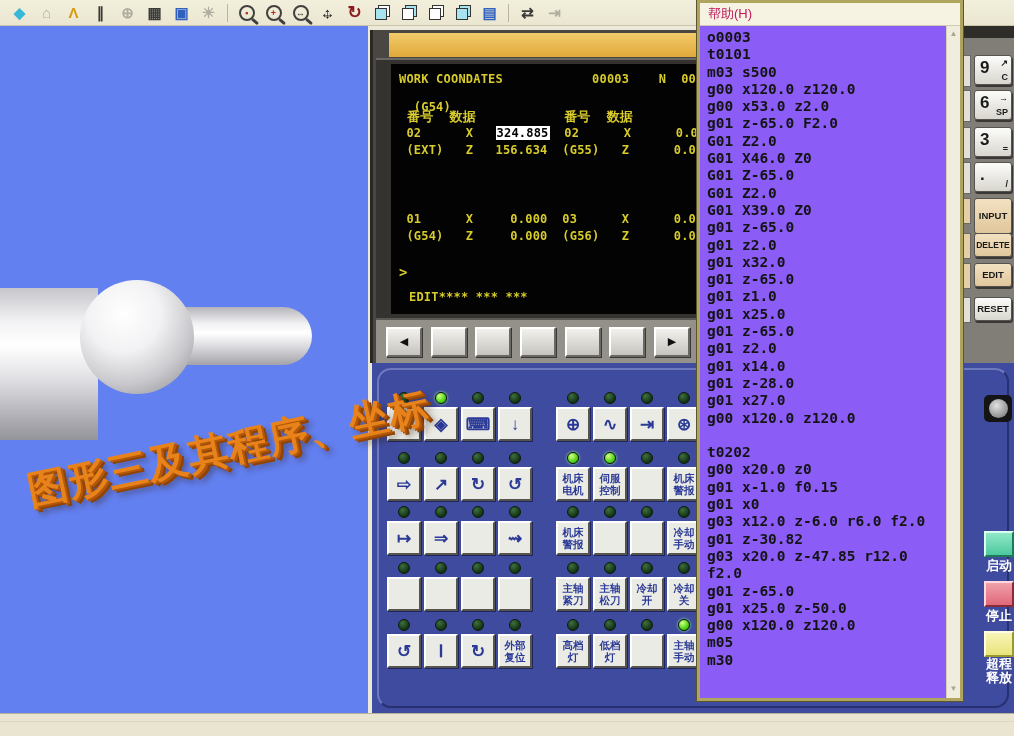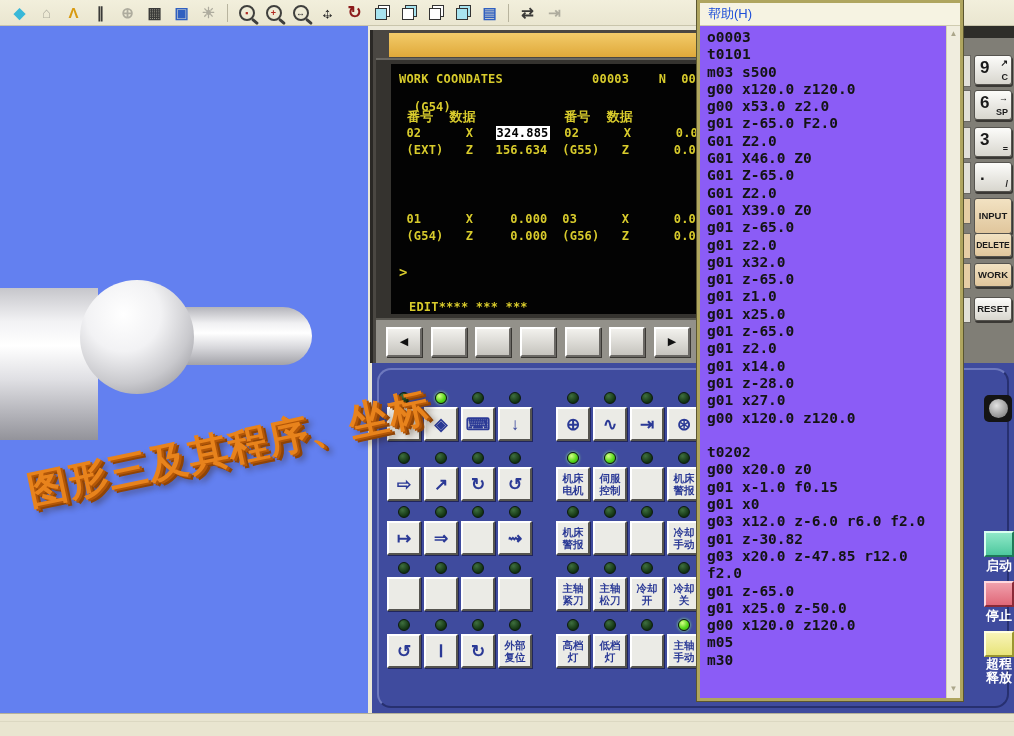--- a/index.html
+++ b/index.html
@@ -107,21 +107,21 @@
   .mc-ot{top:268px;background:linear-gradient(#F8F4B8,#E8E47A);
     border-color:#FFFFE0 #9A9630 #9A9630 #FFFFE0}
   .mclabel{position:absolute;left:602px;width:50px;text-align:center;color:#fff;
     font-size:13px;font-weight:bold;white-space:pre-line;line-height:14px}
 
   
   #progwin{position:absolute;left:697px;top:0;width:266px;height:701px;z-index:20;
     background:#fff;border:3px solid #AFA55F;outline:1px solid #5a5530;box-sizing:border-box}
   #menubar{height:22px;background:#F6F3E2;border-bottom:1px solid #CFCBB0;
     display:flex;align-items:center}
-  #menubar span{padding-left:8px;font-size:13px;color:#1d4ed8;cursor:pointer}
+  #menubar span{padding-left:8px;font-size:13px;color:#be185d;cursor:pointer}
   #codearea{position:absolute;left:0;top:23px;right:13px;bottom:0;overflow:hidden;background:#8b5cf6}
   #codearea pre{margin:0;padding:3px 0 0 7px;
     font-family:"DejaVu Sans Mono",monospace;font-weight:bold;font-size:14.5px;
     line-height:17.3px;color:#141414}
   #vscroll{position:absolute;top:23px;right:0;bottom:0;width:13px;background:#F0EDDE;
     border-left:1px solid #D6D2B8}
   #vscroll .up,#vscroll .dn{position:absolute;left:0;width:13px;text-align:center;
     font-size:8px;color:#ABA68A;cursor:pointer}
   #vscroll .up{top:3px}#vscroll .dn{bottom:5px}
 
@@ -232,21 +232,21 @@
   <div id="bezel">
     <div id="screen">
       <div class="sline" style="top:8px">WORK COONDATES            00003    N  0003</div>
       <div class="sline" style="top:36px">  (G54)</div>
       <div class="sline" style="top:44px;font-size:13px"> 番号  数据           番号  数据</div>
       <div class="sline" style="top:62px"><span> 02      X   </span><span class="hl">324.885</span><span>  02      X      0.000</span></div>
       <div class="sline" style="top:79px"> (EXT)   Z   156.634  (G55)   Z      0.000</div>
       <div class="sline" style="top:148px"> 01      X     0.000  03      X      0.000</div>
       <div class="sline" style="top:165px"> (G54)   Z     0.000  (G56)   Z      0.000</div>
       <div class="sline" style="top:200px;font-size:14px">&gt;</div>
-      <div class="sline" style="top:236px;left:18px">EDIT**** *** ***</div>
+      <div class="sline" style="top:226px;left:18px">EDIT**** *** ***</div>
     </div>
   </div>
   <div id="softkeys">
     <button class="skey">◀</button>
     <button class="skey"></button>
     <button class="skey"></button>
     <button class="skey"></button>
     <button class="skey"></button>
     <button class="skey"></button>
     <button class="skey">▶</button>
@@ -546,21 +546,21 @@
     <span class="main">.</span>
     <span class="sub">/</span>
   </button>
   <button class="mkey tan" style="top:172px;height:36px">
       <span class="lab">INPUT</span>
     </button>
   <button class="mkey tan" style="top:207px;height:24px">
       <span class="lab" style="font-size:8.5px">DELETE</span>
     </button>
   <button class="mkey tan" style="top:237px;height:24px">
-      <span class="lab">WORK</span>
+      <span class="lab">EDIT</span>
     </button>
   <button class="mkey" style="top:271px;height:24px">
       <span class="lab">RESET</span>
     </button>
 </div>
 
 <div id="progwin">
   <div id="menubar">
     <span>帮助(H)</span>
   </div>

